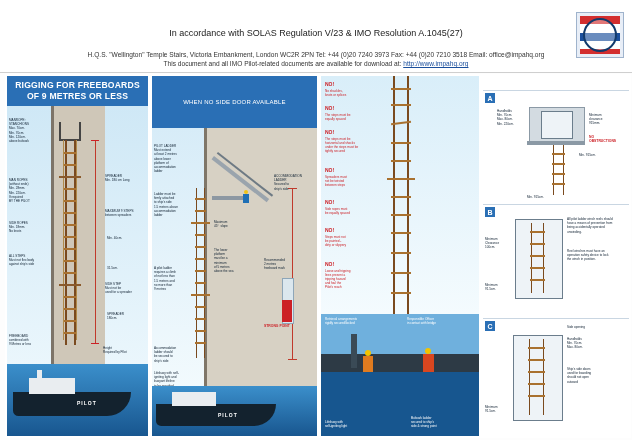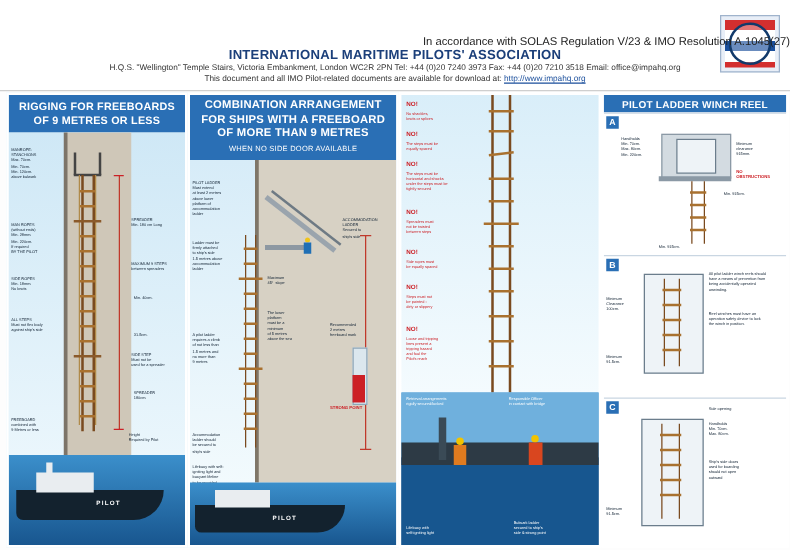--- a/index.html
+++ b/index.html
@@ -9,21 +9,21 @@
   
   .header{position:absolute;left:0;top:0;width:632px;height:72px;background:#ffffff;border-bottom:1px solid #cfcfcf;}
   .imo-logo{position:absolute;left:6px;top:14px;width:44px;height:44px;border-radius:50%;background:#123a6b;color:#fff;
             display:flex;align-items:center;justify-content:center;font-size:11px;font-weight:bold;letter-spacing:.5px;}
   .impa-logo{position:absolute;right:8px;top:12px;width:46px;height:44px;background:#e8eef7;border:1px solid #9fb3cc;}
   .impa-logo .stripes{position:absolute;inset:3px;background:
       linear-gradient(180deg,#d32f2f 0 22%,#fff 22% 44%,#1b4f9c 44% 66%,#fff 66% 88%,#d32f2f 88% 100%);}
   .impa-logo .ring{position:absolute;left:50%;top:50%;transform:translate(-50%,-50%);width:30px;height:30px;
       border:2px solid #123a6b;border-radius:50%;background:rgba(255,255,255,.35);}
   .title{position:absolute;left:0;top:2px;width:632px;text-align:center;font-size:25.5px;font-weight:bold;color:#1b3f7a;letter-spacing:-.2px;}
-  .subtitle1{position:absolute;left:0;top:28px;width:632px;text-align:right;font-size:9px;color:#222;}
+  .subtitle1{position:absolute;left:0;top:28px;width:632px;text-align:center;font-size:9px;color:#222;}
   .subtitle2{position:absolute;left:0;top:38px;width:632px;text-align:center;font-size:10.5px;font-weight:bold;color:#1b3f7a;letter-spacing:.2px;}
   .subtitle3{position:absolute;left:0;top:51px;width:632px;text-align:center;font-size:6.6px;color:#333;}
   .subtitle4{position:absolute;left:0;top:60px;width:632px;text-align:center;font-size:6.6px;color:#333;}
   .subtitle4 a{color:#1b4f9c;text-decoration:underline;}
 
   
   .panel{position:absolute;background:#ffffff;border:2px solid #ffffff;overflow:hidden;}
   .panel-head{color:#fff;text-align:center;font-weight:bold;letter-spacing:.2px;}
 
   
@@ -74,21 +74,20 @@
 <body>
 
 <div id="poster">
 
   <div class="header">
     <div class="impa-logo">
       <div class="stripes"></div>
       <div class="ring"></div>
     </div>
     <div class="subtitle1">In accordance with SOLAS Regulation V/23 &amp; IMO Resolution A.1045(27)</div>
-    <div class="subtitle2">INTERNATIONAL MARITIME PILOTS' ASSOCIATION</div>
     <div class="subtitle3">H.Q.S. "Wellington" Temple Stairs, Victoria Embankment, London WC2R 2PN  Tel: +44 (0)20 7240 3973  Fax: +44 (0)20 7210 3518  Email: office@impahq.org</div>
     <div class="subtitle4">
       <span>This document and all IMO Pilot-related documents are available for download at: </span><a href="#">http://www.impahq.org</a>
     </div>
   </div>
 
   <div class="panel" id="p1">
     <div class="hd panel-head">RIGGING FOR FREEBOARDS OF 9 METRES OR LESS</div>
     <div class="body">
 
@@ -165,21 +164,20 @@
       <div class="ship" style="left:6px;top:28px;width:118px;height:24px;background:#13222e;border-radius:0 0 26px 6px;"></div>
       <div class="ship" style="left:22px;top:14px;width:46px;height:16px;background:#e9edf0;"></div>
       <div class="ship" style="left:30px;top:6px;width:5px;height:10px;background:#e9edf0;"></div>
       <div class="pilottext" style="left:70px;top:36px;">PILOT</div>
     </div>
   </div>
 
   <div class="panel" id="p2">
     <div class="hd panel-head">
       <div>
-        <div>COMBINATION ARRANGEMENT FOR SHIPS WITH A FREEBOARD OF MORE THAN 9 METRES</div>
         <div style="font-size:6px;font-weight:normal;margin-top:2px;">WHEN NO SIDE DOOR AVAILABLE</div>
       </div>
     </div>
 
     <div class="body">
 
       <div style="position:absolute;left:54px;top:0;width:111px;height:258px;background:#d7d1c4;"></div>
       <div style="position:absolute;left:52px;top:0;width:3px;height:258px;background:#7f7668;"></div>
 
       <div style="position:absolute;left:62px;top:28px;width:70px;height:4px;background:#9aa4ad;transform:rotate(38deg);transform-origin:left top;"></div>
@@ -332,21 +330,20 @@
 in contact with bridge</div>
       <div class="nobody" style="left:4px;top:106px;width:54px;white-space:pre;color:#fff;">Lifebuoy with
 self-igniting light</div>
       <div class="nobody" style="left:90px;top:102px;width:58px;white-space:pre;color:#fff;">Bulwark ladder
 secured to ship's
 side &amp; strong point</div>
     </div>
   </div>
 
   <div class="panel" id="p4">
-    <div class="hd panel-head">PILOT LADDER WINCH REEL</div>
 
     <div class="sec" style="top:14px;height:114px;">
       <div class="seclabel">A</div>
       <div class="greybox" style="left:46px;top:16px;width:54px;height:34px;background:#d3dbe1;"></div>
       <div style="position:absolute;left:58px;top:20px;width:30px;height:26px;border:1px solid #6b7d8c;background:#eef3f7;"></div>
       <div style="position:absolute;left:44px;top:50px;width:58px;height:4px;background:#8b99a5;"></div>
       <div style="position:absolute;left:70px;top:54px;width:1.4px;height:50px;background:#7a4a1f;"></div>
       <div style="position:absolute;left:80px;top:54px;width:1.4px;height:50px;background:#7a4a1f;"></div>
       <div class="rung" style="left:69px;top:62px;width:13px;"></div>
       <div class="rung" style="left:69px;top:72px;width:13px;"></div>

